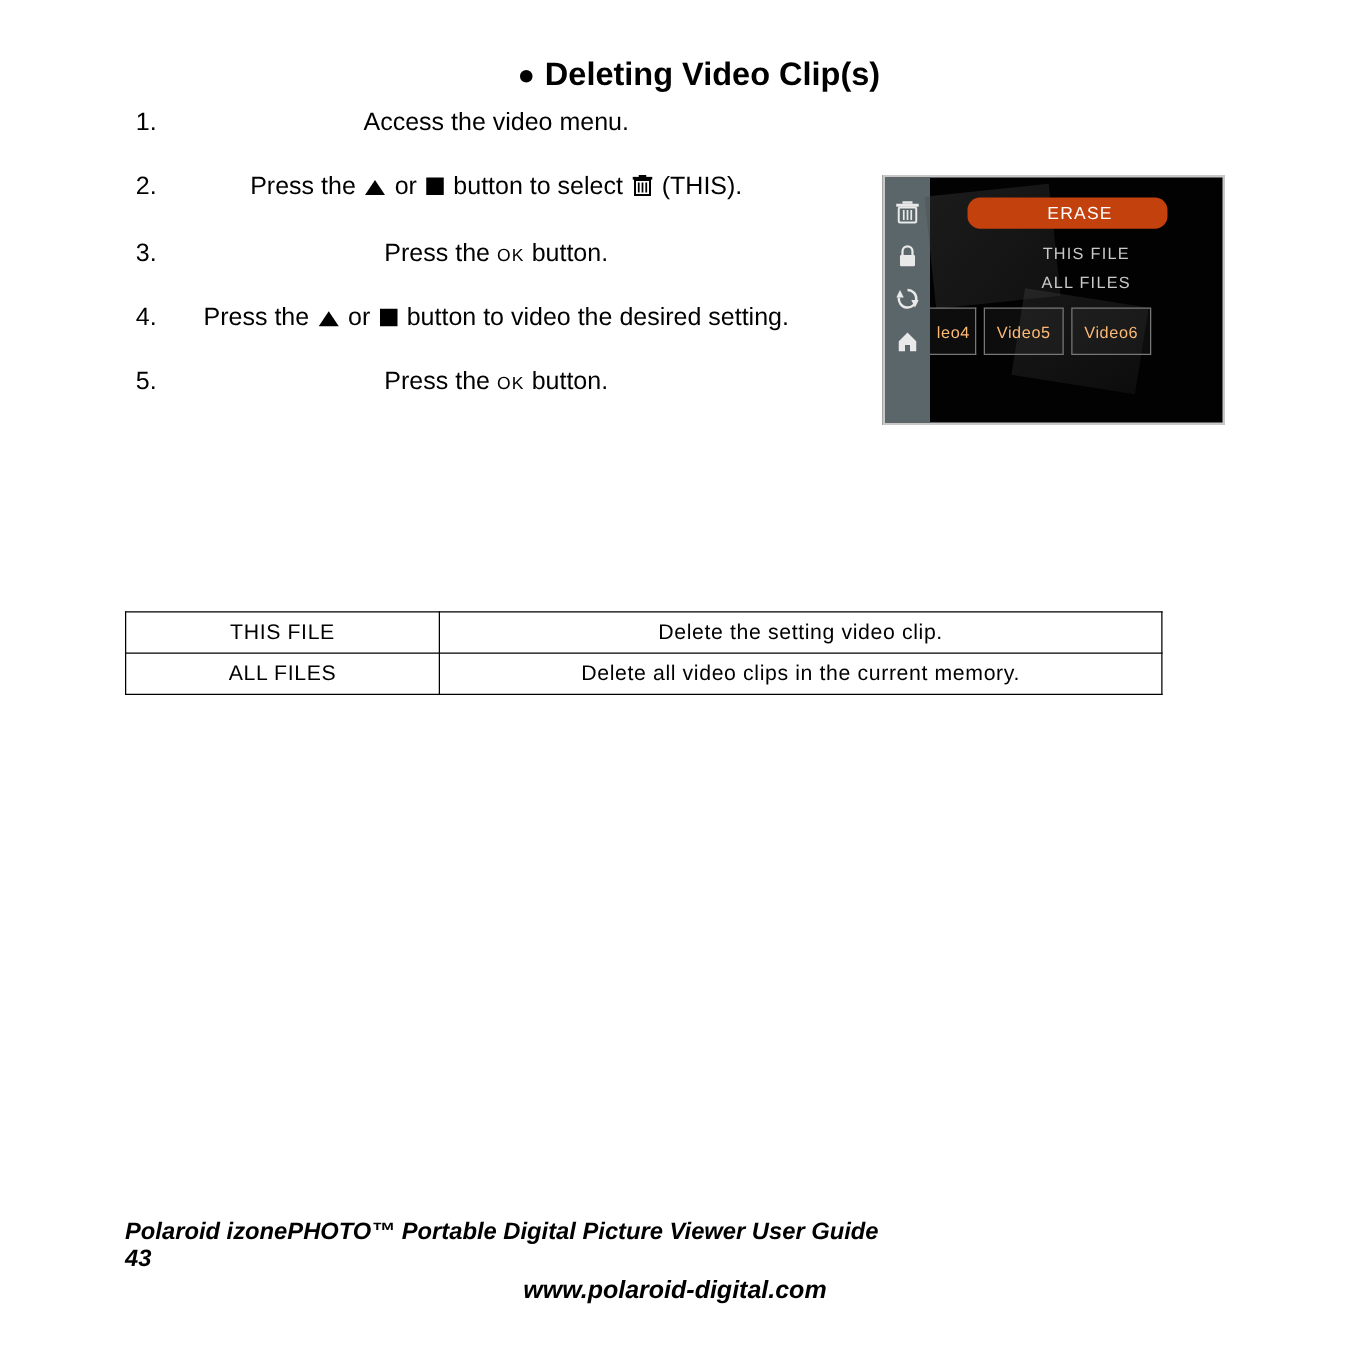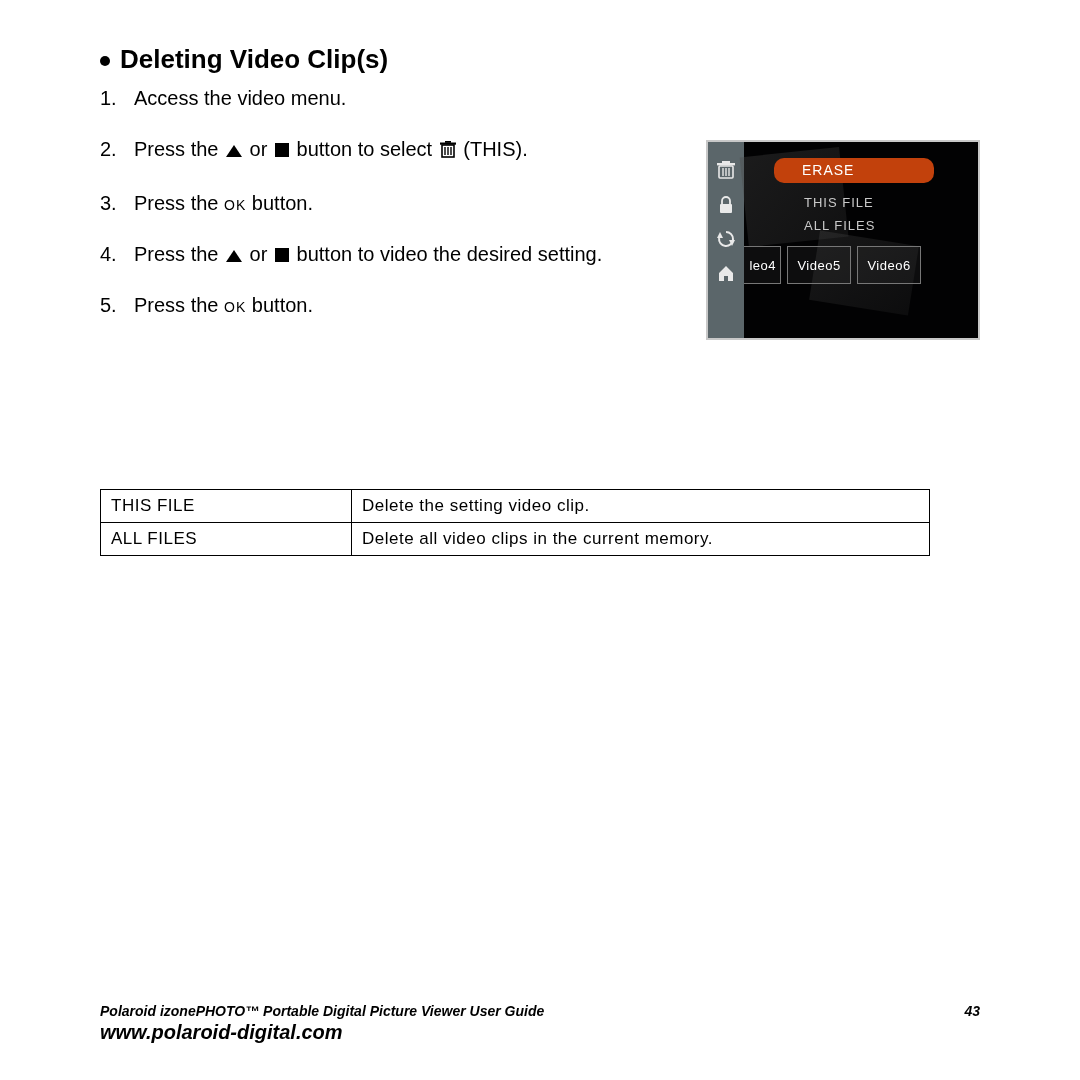--- a/index.html
+++ b/index.html
@@ -10,20 +10,21 @@
     background: #ffffff;
     font-family: Arial, Helvetica, sans-serif;
     color: #000000;
   }
   .page {
     position: relative;
     width: 1080px;
     height: 1080px;
     box-sizing: border-box;
     padding: 40px 60px 40px 100px;
+    text-align: center;
   }
   .heading {
     font-weight: bold;
     font-size: 26px;
     margin-top: 4px;
     margin-bottom: 6px;
   }
   .heading .bullet {
     display: inline-block;
     width: 10px;
@@ -131,21 +132,21 @@
     left: 0px;
     top: 104px;
     right: 6px;
     display: flex;
     gap: 6px;
   }
   .thumb {
     flex: 0 0 62px;
     height: 36px;
     border: 1px solid #777;
-    color: #ffffff;
+    color: #fdba74;
     font-size: 13px;
     display: flex;
     align-items: center;
     justify-content: center;
     background: rgba(80,80,80,0.15);
     letter-spacing: 0.5px;
   }
   .thumb.first { flex-basis: 32px; justify-content: flex-end; padding-right: 4px; border-left: none;}
   .bgimg {
     position: absolute;
@@ -183,24 +184,25 @@
   
   .footer {
     position: absolute;
     bottom: 36px;
     left: 100px;
     right: 100px;
   }
   .footline1 {
     font-style: italic;
     font-weight: bold;
-    font-size: 14px;
+    font-size: 19px;
     display: flex;
     justify-content: space-between;
     align-items: baseline;
+    flex-direction: column;
   }
   .footline2 {
     font-style: italic;
     font-weight: bold;
     font-size: 20px;
     margin-top: 2px;
   }
 </style>
 </head>
 <body>

